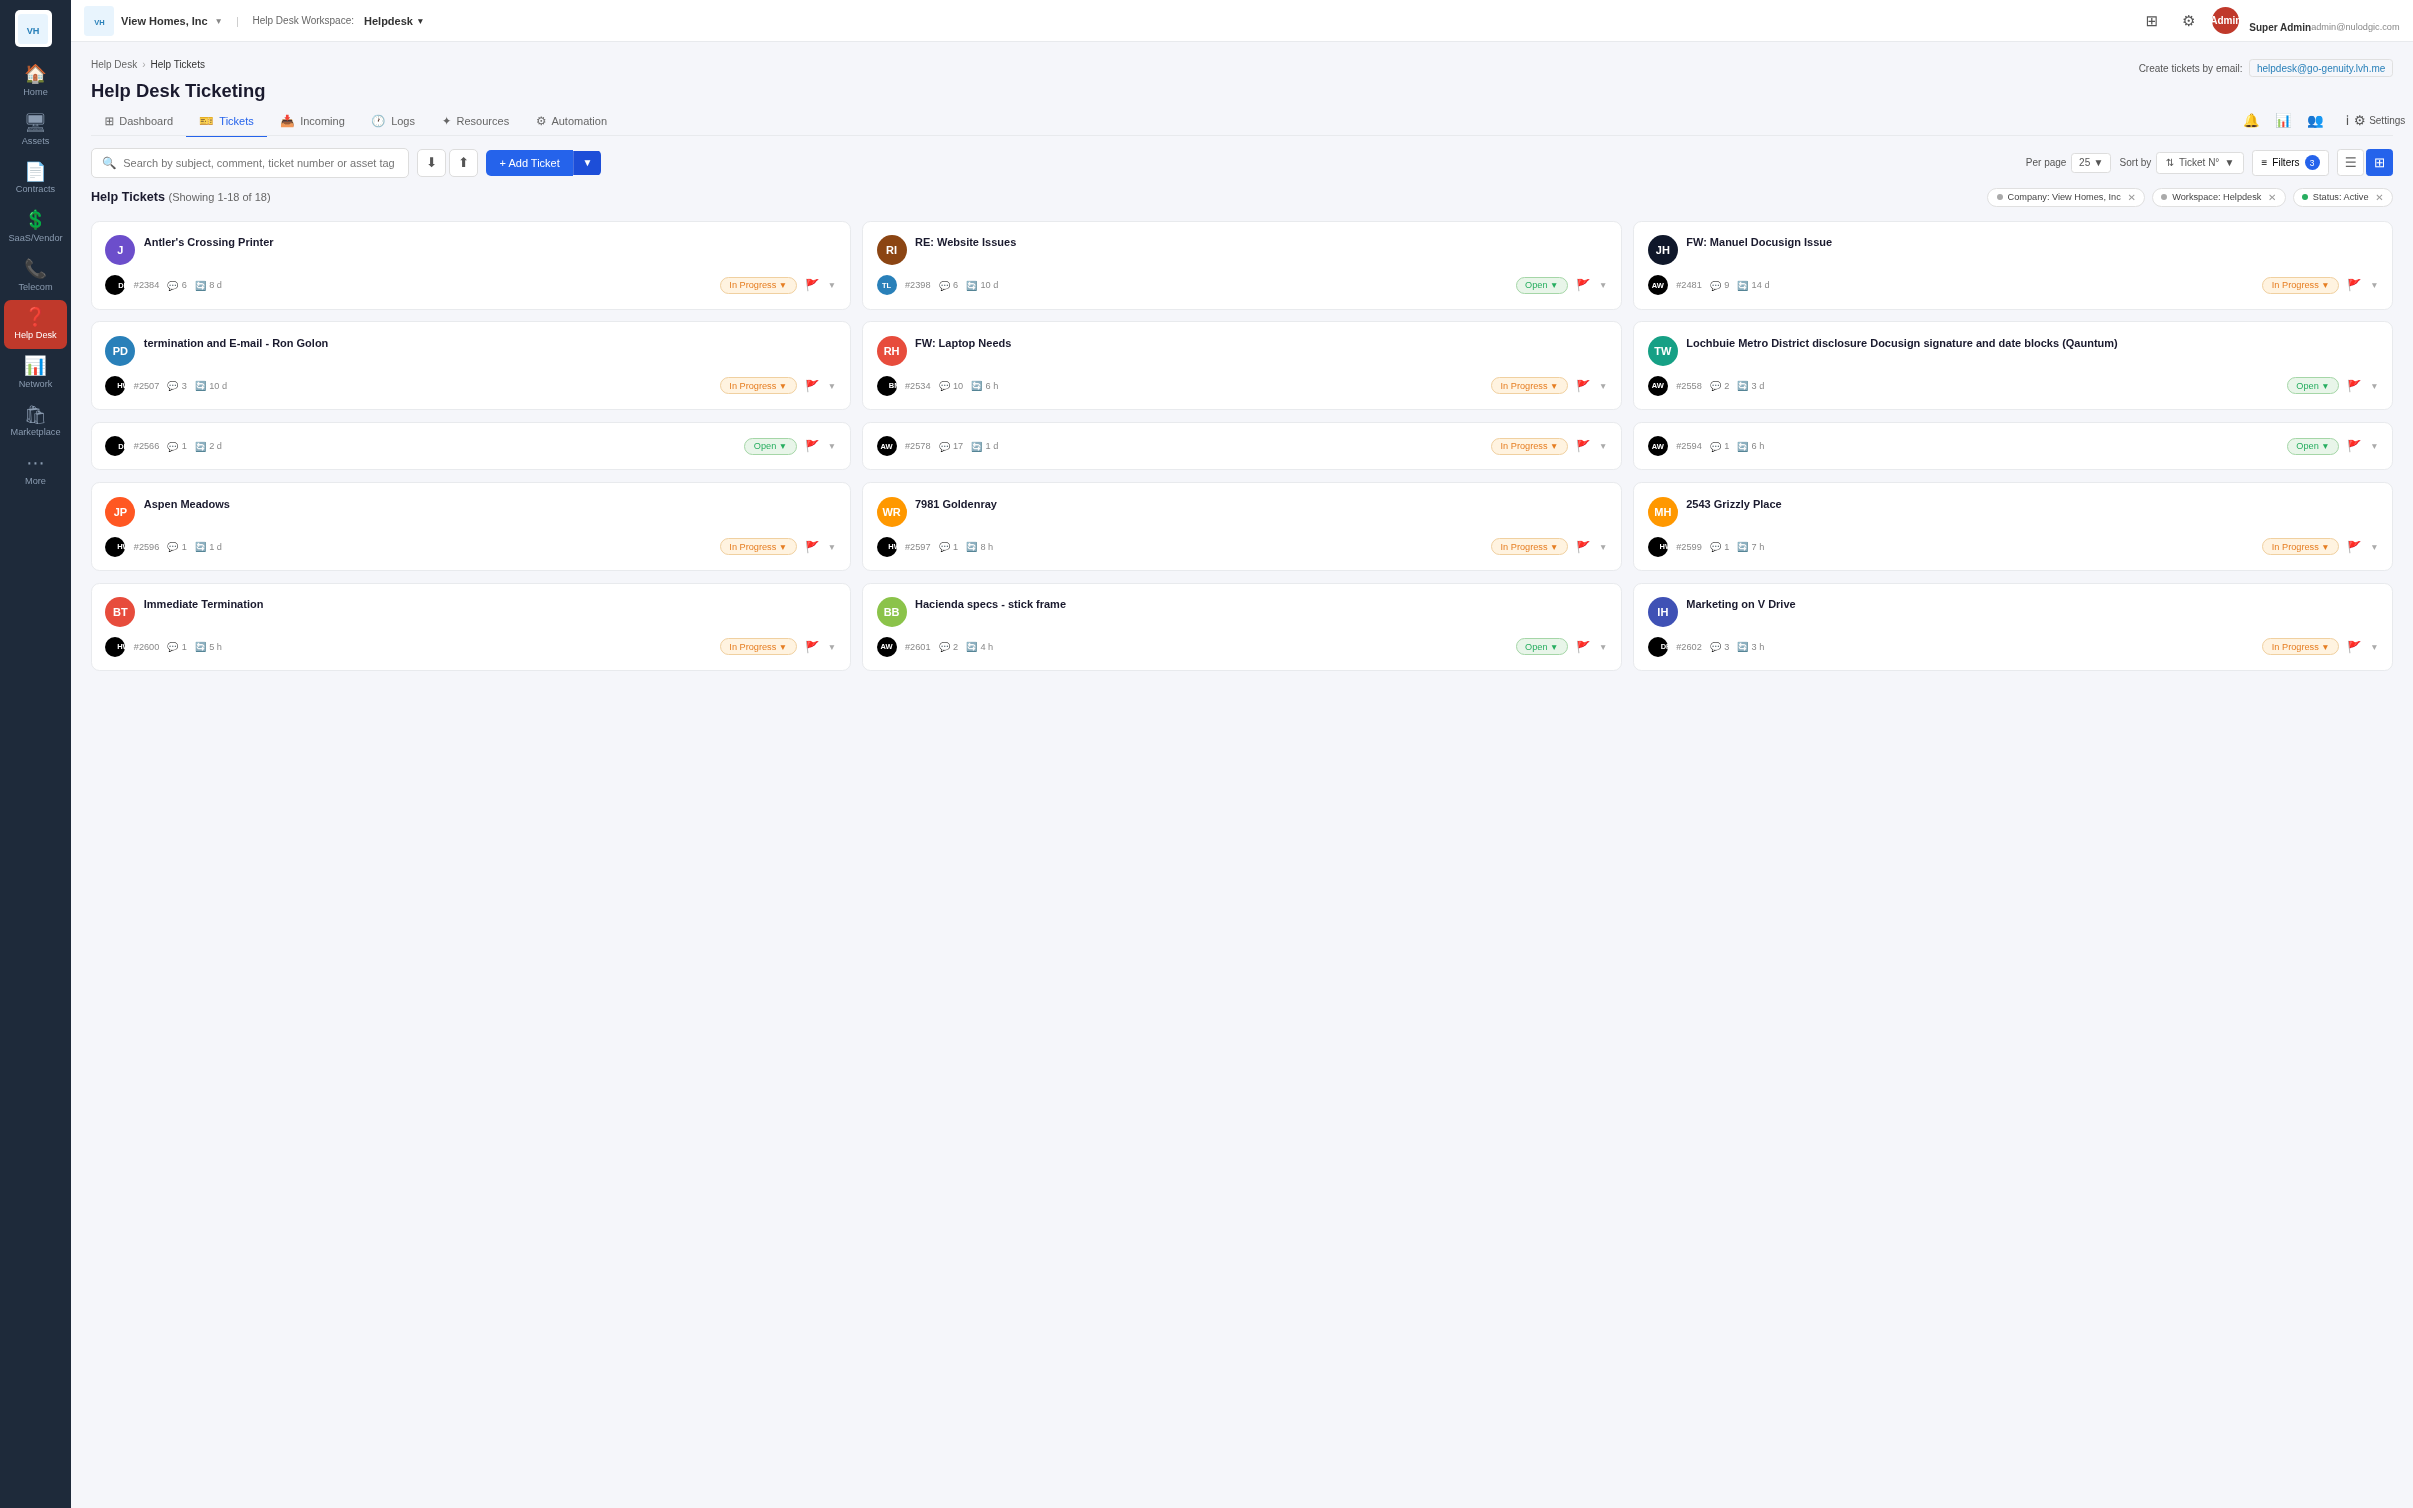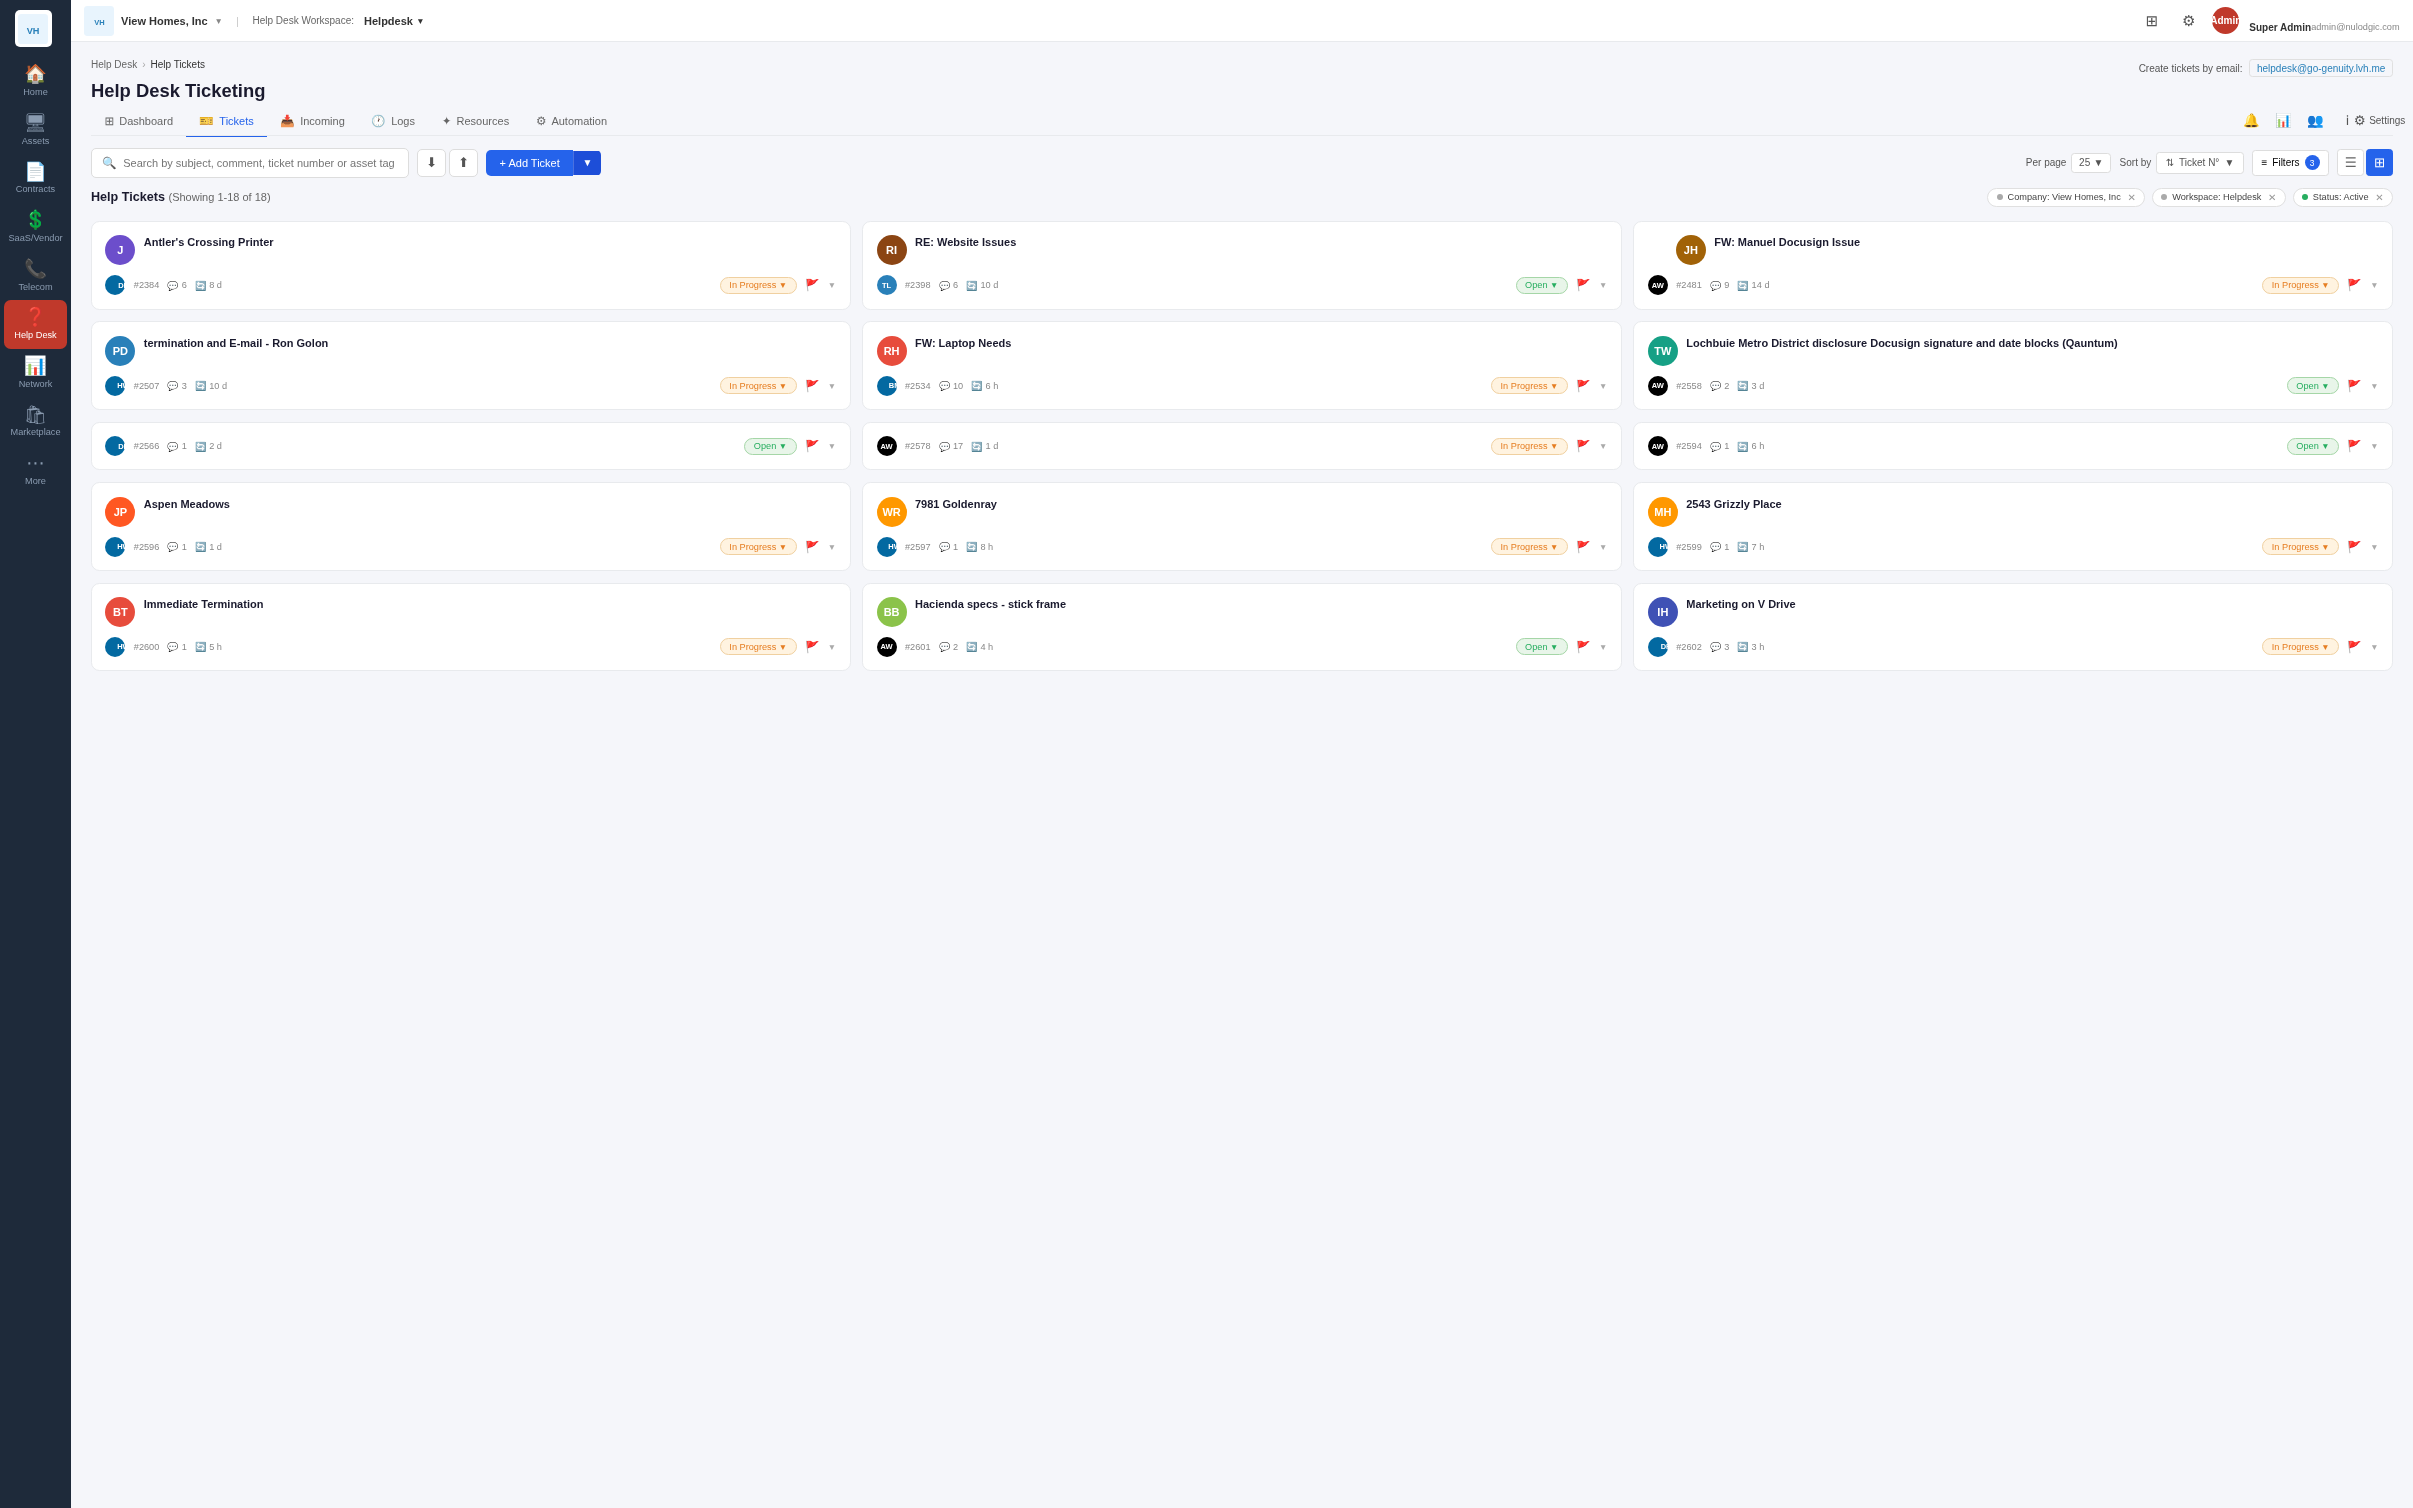--- a/index.html
+++ b/index.html
@@ -96,32 +96,32 @@
     .status-badge { padding: 2.5px 8.4px; border-radius: 10px; font-size: 9.2px; font-weight: 500; cursor: pointer; display: flex; align-items: center; gap: 2.5px; margin-left: auto; }
     .status-in-progress { background: #fff3e0; color: #e67e22; border: 0.8px solid #f0d0a0; }
     .status-open { background: #e8f5e9; color: #27ae60; border: 0.8px solid #a5d6a7; }
     .badge-arrow { font-size: 8.4px; }
     .flag-btn { cursor: pointer; font-size: 11.7px; color: #f39c12; }
     .flag-arrow { font-size: 8.4px; color: #aaa; cursor: pointer; }
 
     
     .av-purple { background: #6c4ecb; }
     .av-brown { background: #8b4513; }
-    .av-green { background: #a16207; margin-left: 28px; }
+    .av-green { background: #0f172a; }
     .av-blue { background: #2980b9; }
     .av-red { background: #e74c3c; }
     .av-teal { background: #16a085; }
     .av-orange { background: #e67e22; }
     .av-lime { background: #8bc34a; }
     .av-cyan { background: #00bcd4; }
     .av-indigo { background: #3f51b5; }
     .av-amber { background: #ff9800; }
     .av-deep-orange { background: #ff5722; }
 
-    .assignee-dark { background: #0369a1; padding-left: 16px; }
+    .assignee-dark { background: #000000; padding-left: 16px; }
     .assignee-blue { background: #2980b9; }
     .assignee-green { background: #000000; border-radius: 10px; }
 
     .dropdown-arrow { font-size: 8.4px; color: #888; cursor: pointer; }
     .chevron { font-size: 8.4px; }
   </style>
 </head>
 <body>
 
 <div class="sidebar">

